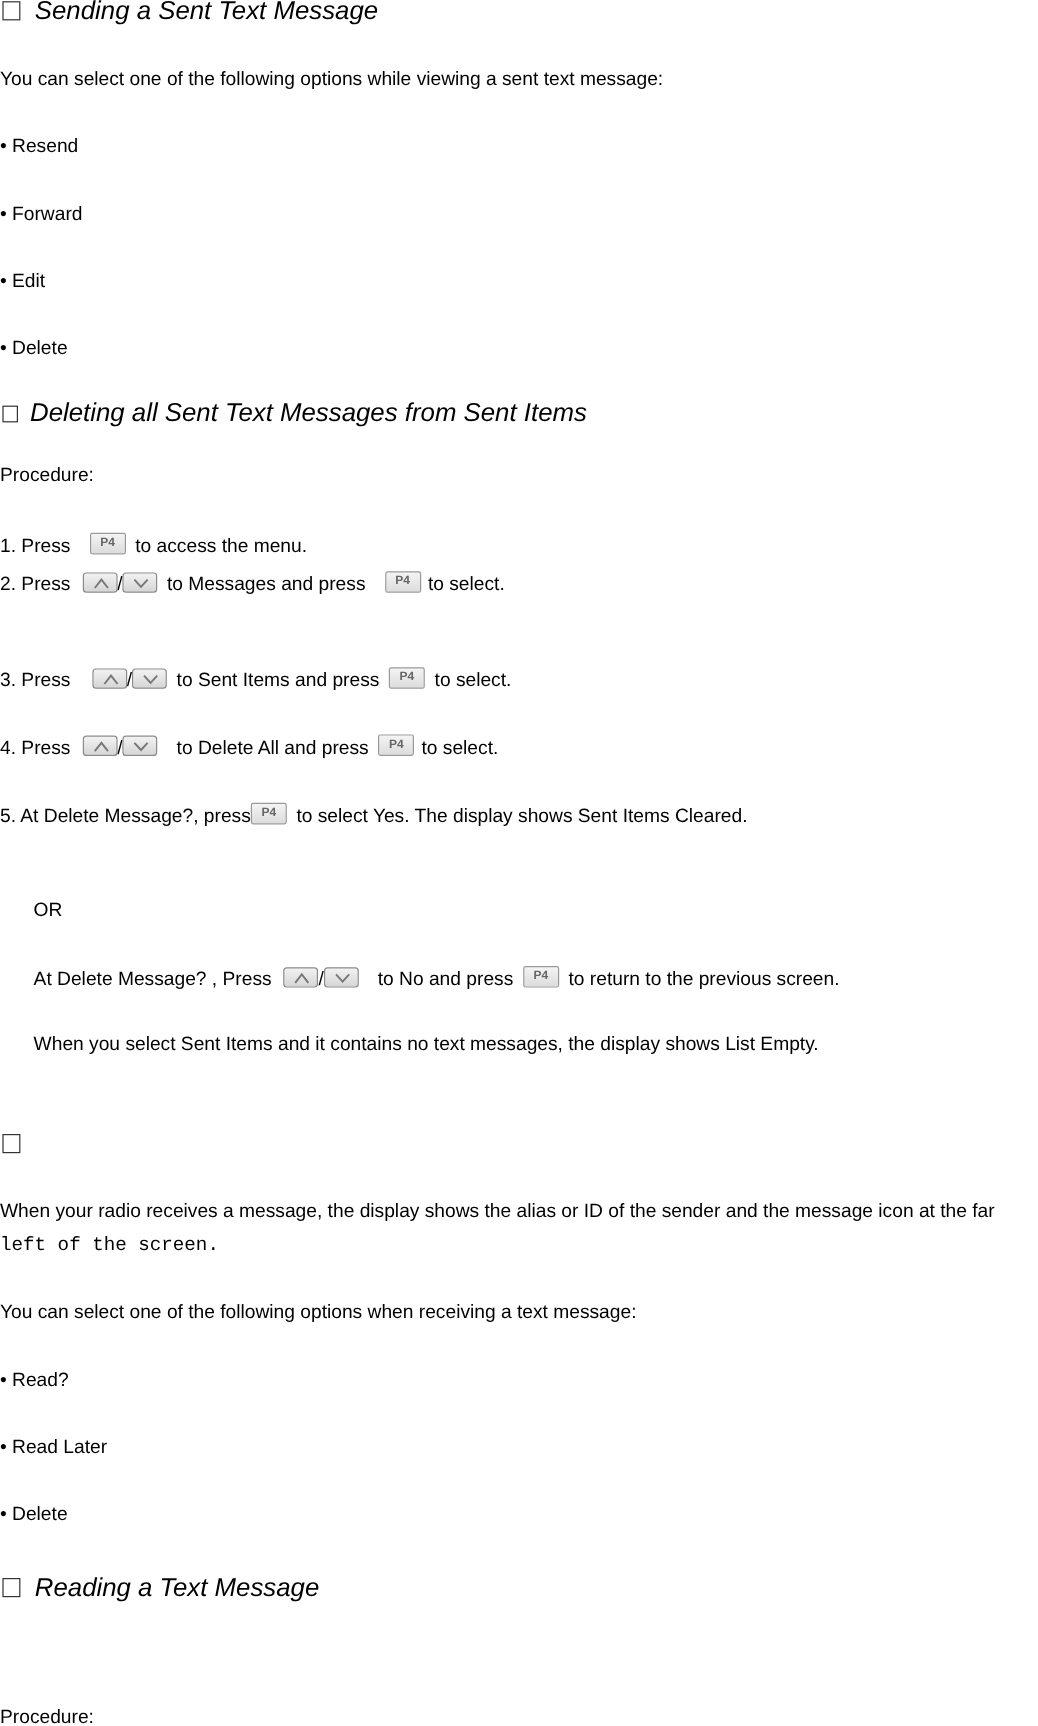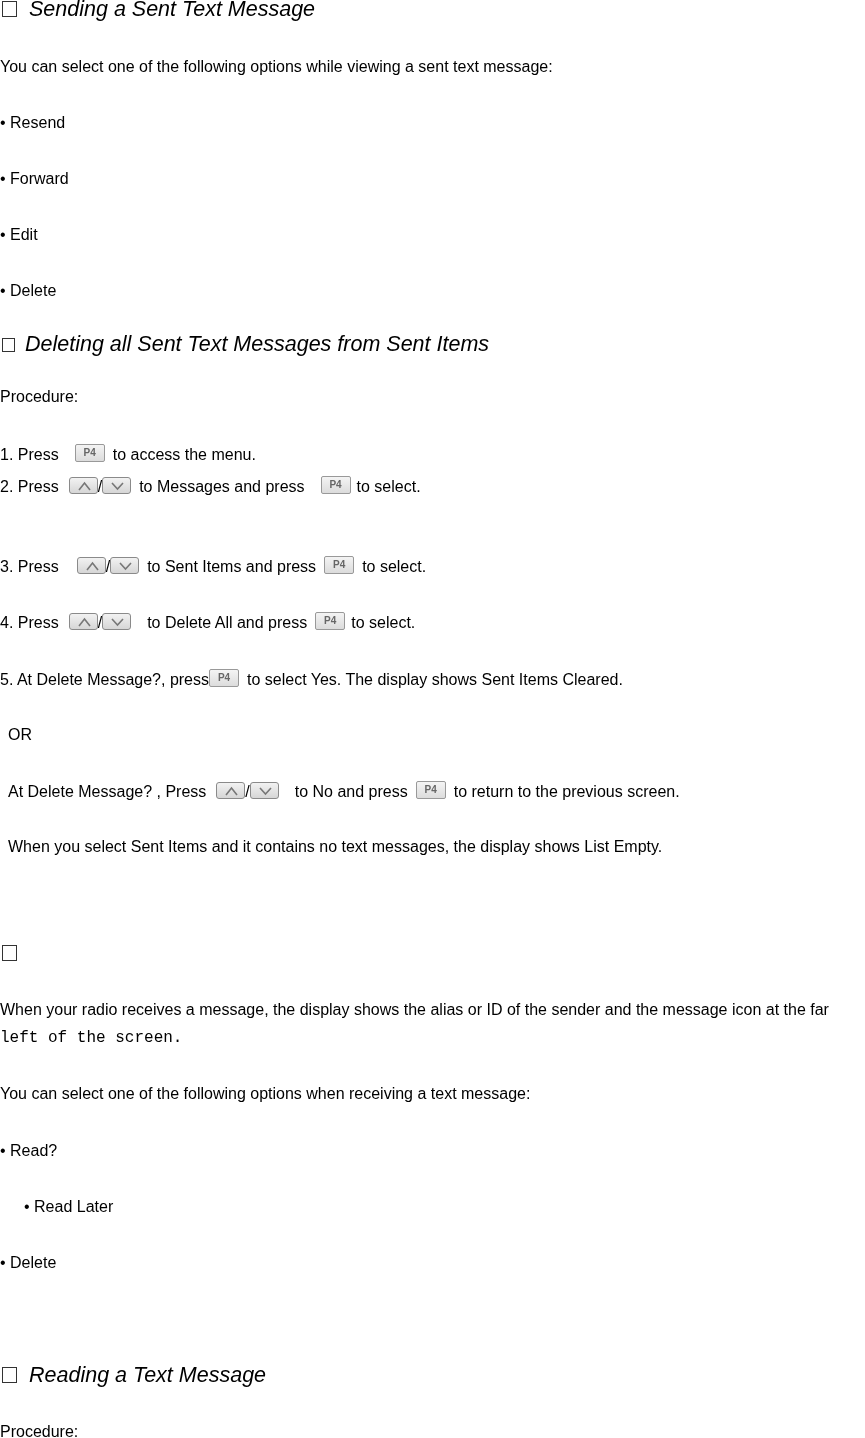--- a/index.html
+++ b/index.html
@@ -1,19 +1,19 @@
 <!DOCTYPE html>
 <html><head>
 <meta charset="utf-8">
 <style>
   html, body { margin:0; padding:0; background:#ffffff; }
   body { width:865px; height:1438px; position:relative; overflow:hidden;
          font-family:"Liberation Sans", sans-serif; color:#000; font-size:16px; }
   .line { position:absolute; left:0; white-space:nowrap; line-height:20px; }
-  .indent { left:8px; }
+  .indent { left:28px;margin-top:24px; }
   .heading { font-style:italic; font-size:21.5px; line-height:24px; }
   .box { display:inline-block; width:13px; height:14px; border:1px solid #333; vertical-align:-1px; margin-right:12px; margin-left:2px; }
   .box.sm { width:11px; height:12px; margin-right:10px; }
   .key { display:inline-block; position:relative; width:29px; height:17px; border:1px solid #8a8a8a; border-radius:3px;
          background:linear-gradient(#f2f2f2,#d6d6d6); vertical-align:-2px; box-sizing:border-box; }
   .key svg { position:absolute; left:0; top:0; }
   .p4 { width:30px; height:18px; border:1px solid #999; border-radius:2px; background:linear-gradient(#f4f4f4,#dcdcdc); }
   .p4 span { position:absolute; left:0; right:0; top:0; text-align:center; font-size:10px; font-weight:bold; color:#666; line-height:15px; }
   .sp { display:inline-block; }
 </style>
@@ -78,19 +78,19 @@
 
 <div class="line indent" style="top:837px;">When you select Sent Items and it contains no text messages, the display shows List Empty.</div>
 
 <div class="line heading" style="top:941px;">
   <span class="box"></span>
 </div>
 <div class="line" style="top:1000px;">When your radio receives a message, the display shows the alias or ID of the sender and the message icon at the far</div>
 <div class="line" style="top:1028px;font-family:Liberation Mono, monospace;">left of the screen.</div>
 <div class="line" style="top:1084px;">You can select one of the following options when receiving a text message:</div>
 <div class="line" style="top:1141px;">• Read?</div>
-<div class="line" style="top:1197px;padding-left:24px;">• Read Later</div>
+<div class="line" style="top:1197px;">• Read Later</div>
 <div class="line" style="top:1253px;">• Delete</div>
 
-<div class="line heading" style="top:1363px;">
+<div class="line heading" style="top:1311px;">
   <span class="box"></span><span>Reading a Text Message</span>
 </div>
 <div class="line" style="top:1422px;">Procedure:</div>
 
 </body></html>

